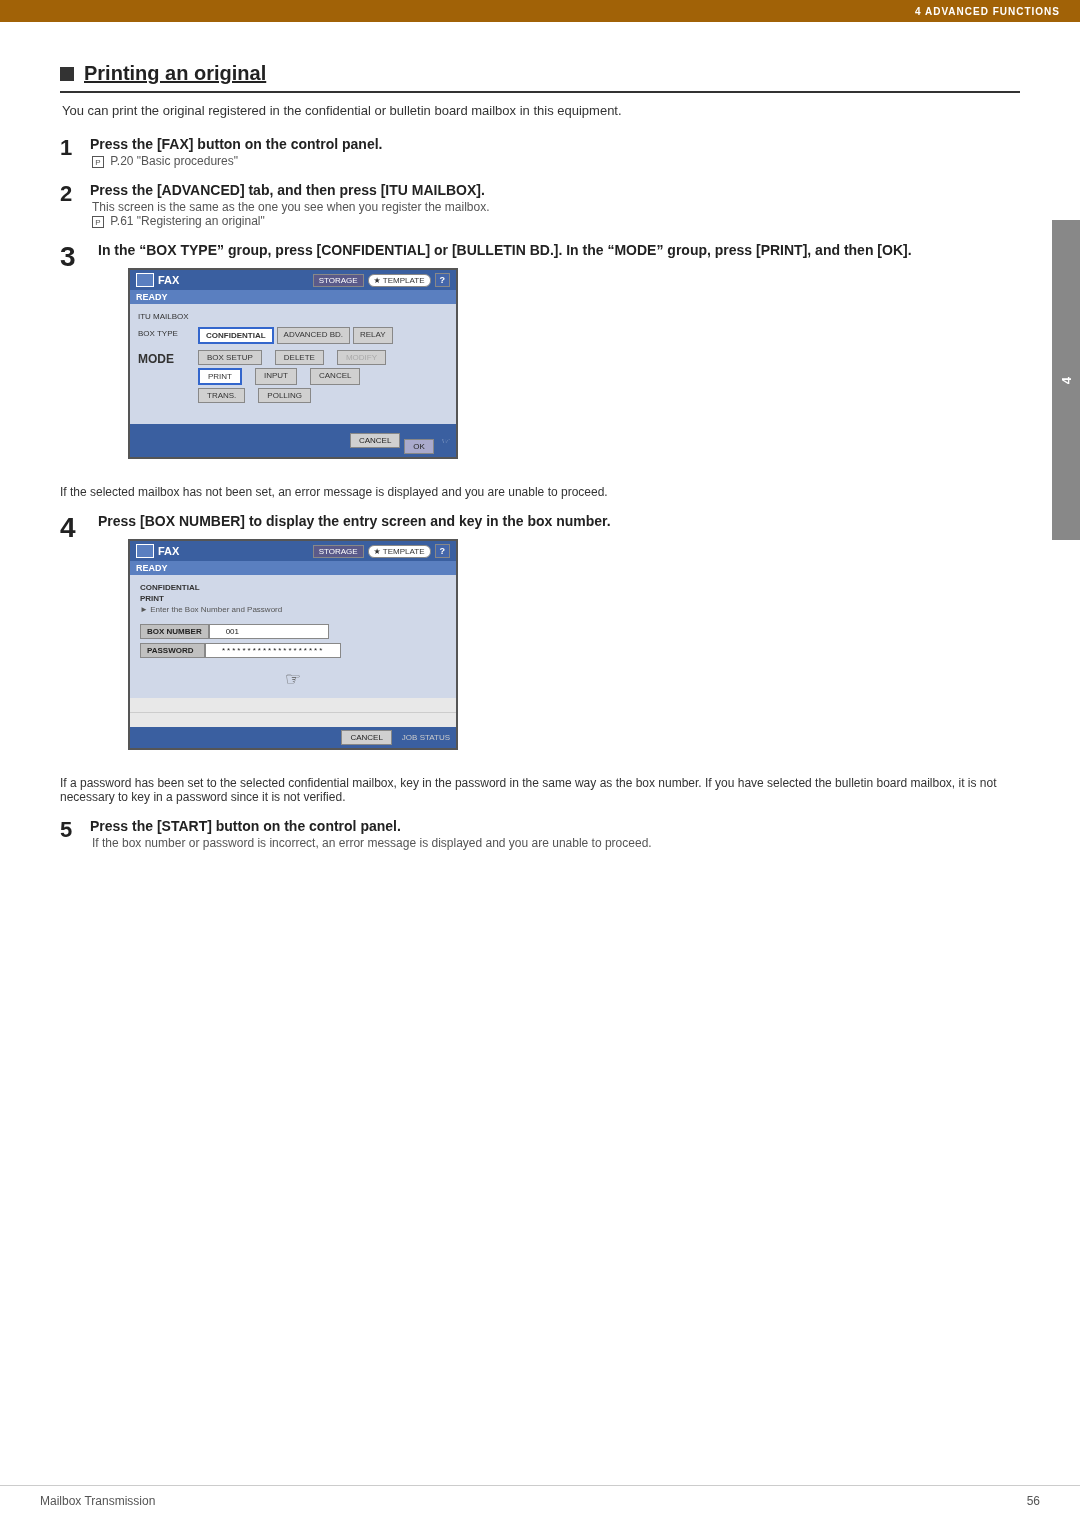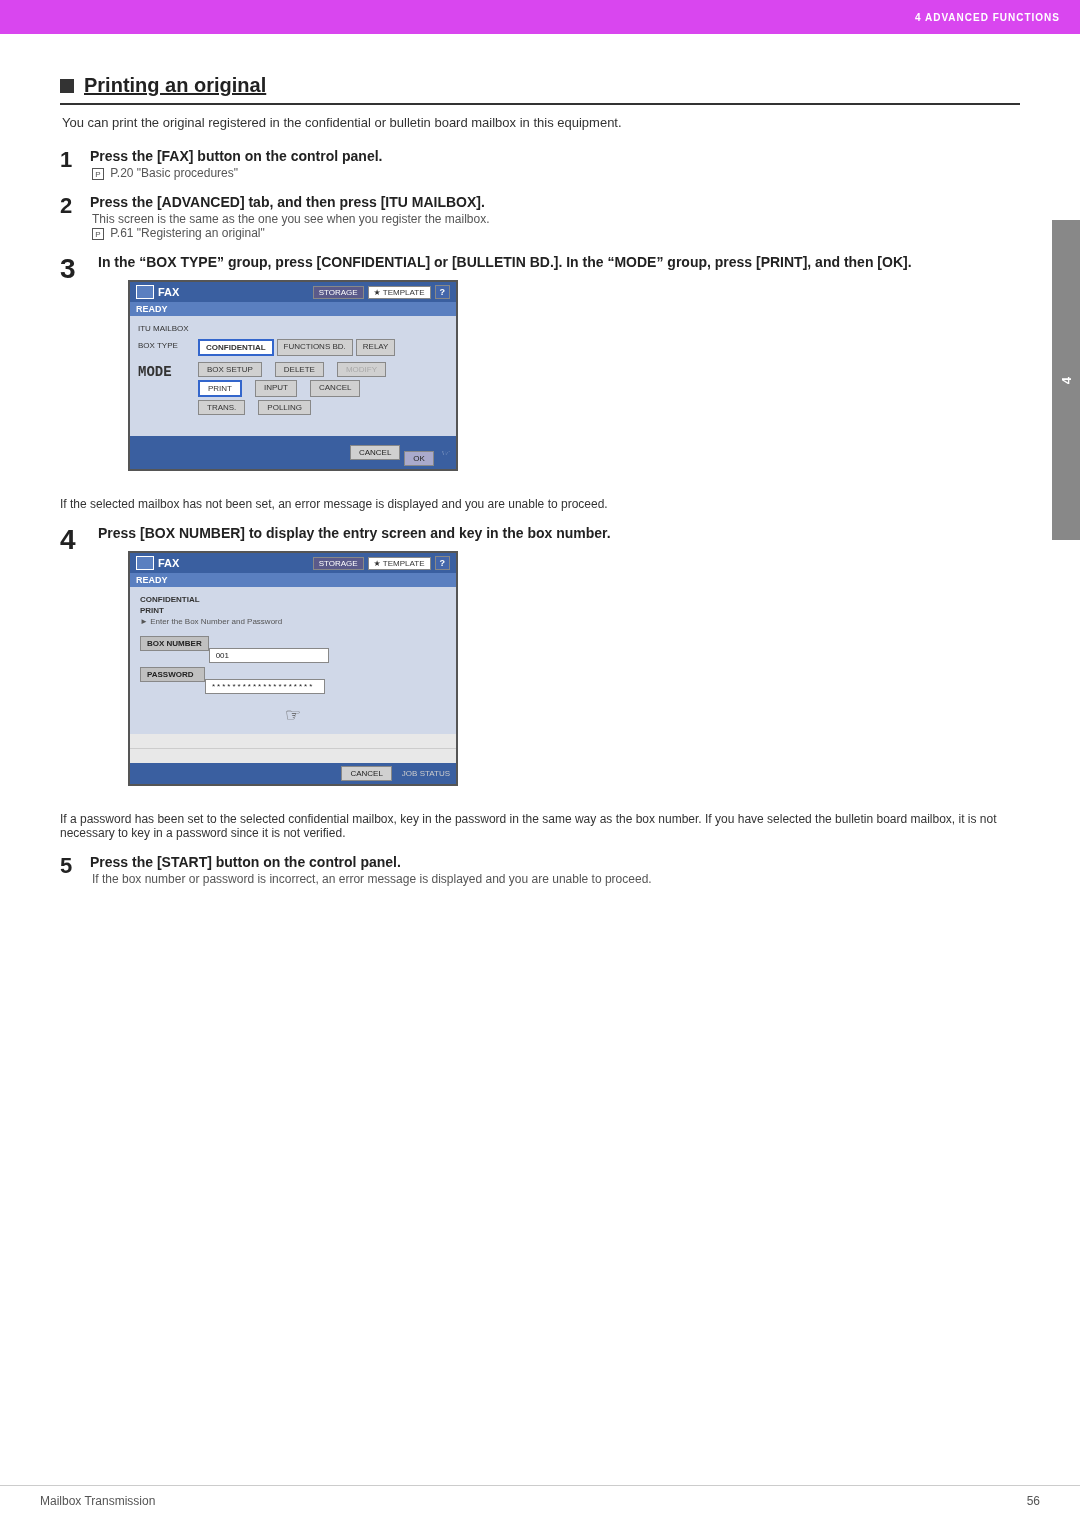--- a/index.html
+++ b/index.html
@@ -8,22 +8,22 @@
       min-height: 1528px;
       background: #ffffff;
       font-family: Arial, sans-serif;
       font-size: 14px;
       color: #222;
       position: relative;
     }
 
     
     .top-bar {
-      background: #d946ef;
-      height: 34px;
+      background: #a16207;
+      height: 22px;
       display: flex;
       align-items: center;
       justify-content: flex-end;
       padding-right: 20px;
     }
     .top-bar span {
       font-size: 10px;
       color: #fff;
       letter-spacing: 1px;
       font-weight: bold;
@@ -159,20 +159,21 @@
     .fax-screen-header .hdr-btn {
       background: #5a5a8a;
       color: #fff;
       font-size: 8px;
       padding: 1px 5px;
       border: 1px solid #888;
     }
     .fax-screen-header .hdr-btn.active {
       background: #fff;
       color: #333;
+      border-radius: 6px;
     }
     .fax-screen-header .help-btn {
       background: #4466aa;
       color: #fff;
       font-size: 9px;
       font-weight: bold;
       padding: 1px 4px;
       border: 1px solid #888;
     }
 
@@ -220,26 +221,25 @@
       border: 2px solid #3366cc;
       font-weight: bold;
     }
 
     .mode-row {
       display: flex;
       align-items: flex-start;
       margin-bottom: 4px;
     }
     .mode-label {
-      font-size: 14px;
+      font-size: 12px;
       color: #333;
       min-width: 60px;
       font-weight: bold;
       padding-top: 2px;
-      font-family: Liberation Mono, monospace;
     }
     .mode-btns {
       display: flex;
       flex-direction: column;
       gap: 3px;
     }
     .mode-row-inner {
       display: flex;
       gap: 13px;
     }
@@ -308,24 +308,23 @@
       background: #c0c0c0;
       border: 1px solid #888;
       padding: 2px 6px;
       font-size: 8px;
       min-width: 65px;
       font-weight: bold;
     }
     .input-field {
       background: #fff;
       border: 1px solid #888;
-      padding: 2px 6px;
+      padding: 2px 16px;
       font-size: 8px;
       min-width: 120px;
-      margin-top: 12px;
     }
     .input-field.password {
       letter-spacing: 2px;
     }
 
     
     .note-text {
       font-size: 12px;
       color: #333;
       margin: 8px 0 14px 0;
@@ -433,21 +432,21 @@
         <div class="fax-screen-body">
           <div class="itu-row">
             <span class="itu-label">
               <span>ITU MAILBOX</span>
             </span>
           </div>
           <div class="itu-row">
             <span class="itu-label">BOX TYPE</span>
             <div class="itu-btns">
               <span class="itu-btn selected">CONFIDENTIAL</span>
-              <span class="itu-btn">FUNCTIONS BD.</span>
+              <span class="itu-btn">ADVANCED BD.</span>
               <span class="itu-btn">RELAY</span>
             </div>
           </div>
           <div class="mode-row">
             <span class="mode-label">MODE</span>
             <div class="mode-btns">
               <div class="mode-row-inner">
                 <span class="mode-btn">BOX SETUP</span>
                 <span class="mode-btn">DELETE</span>
                 <span class="mode-btn" style="color:#aaa;">MODIFY</span>

